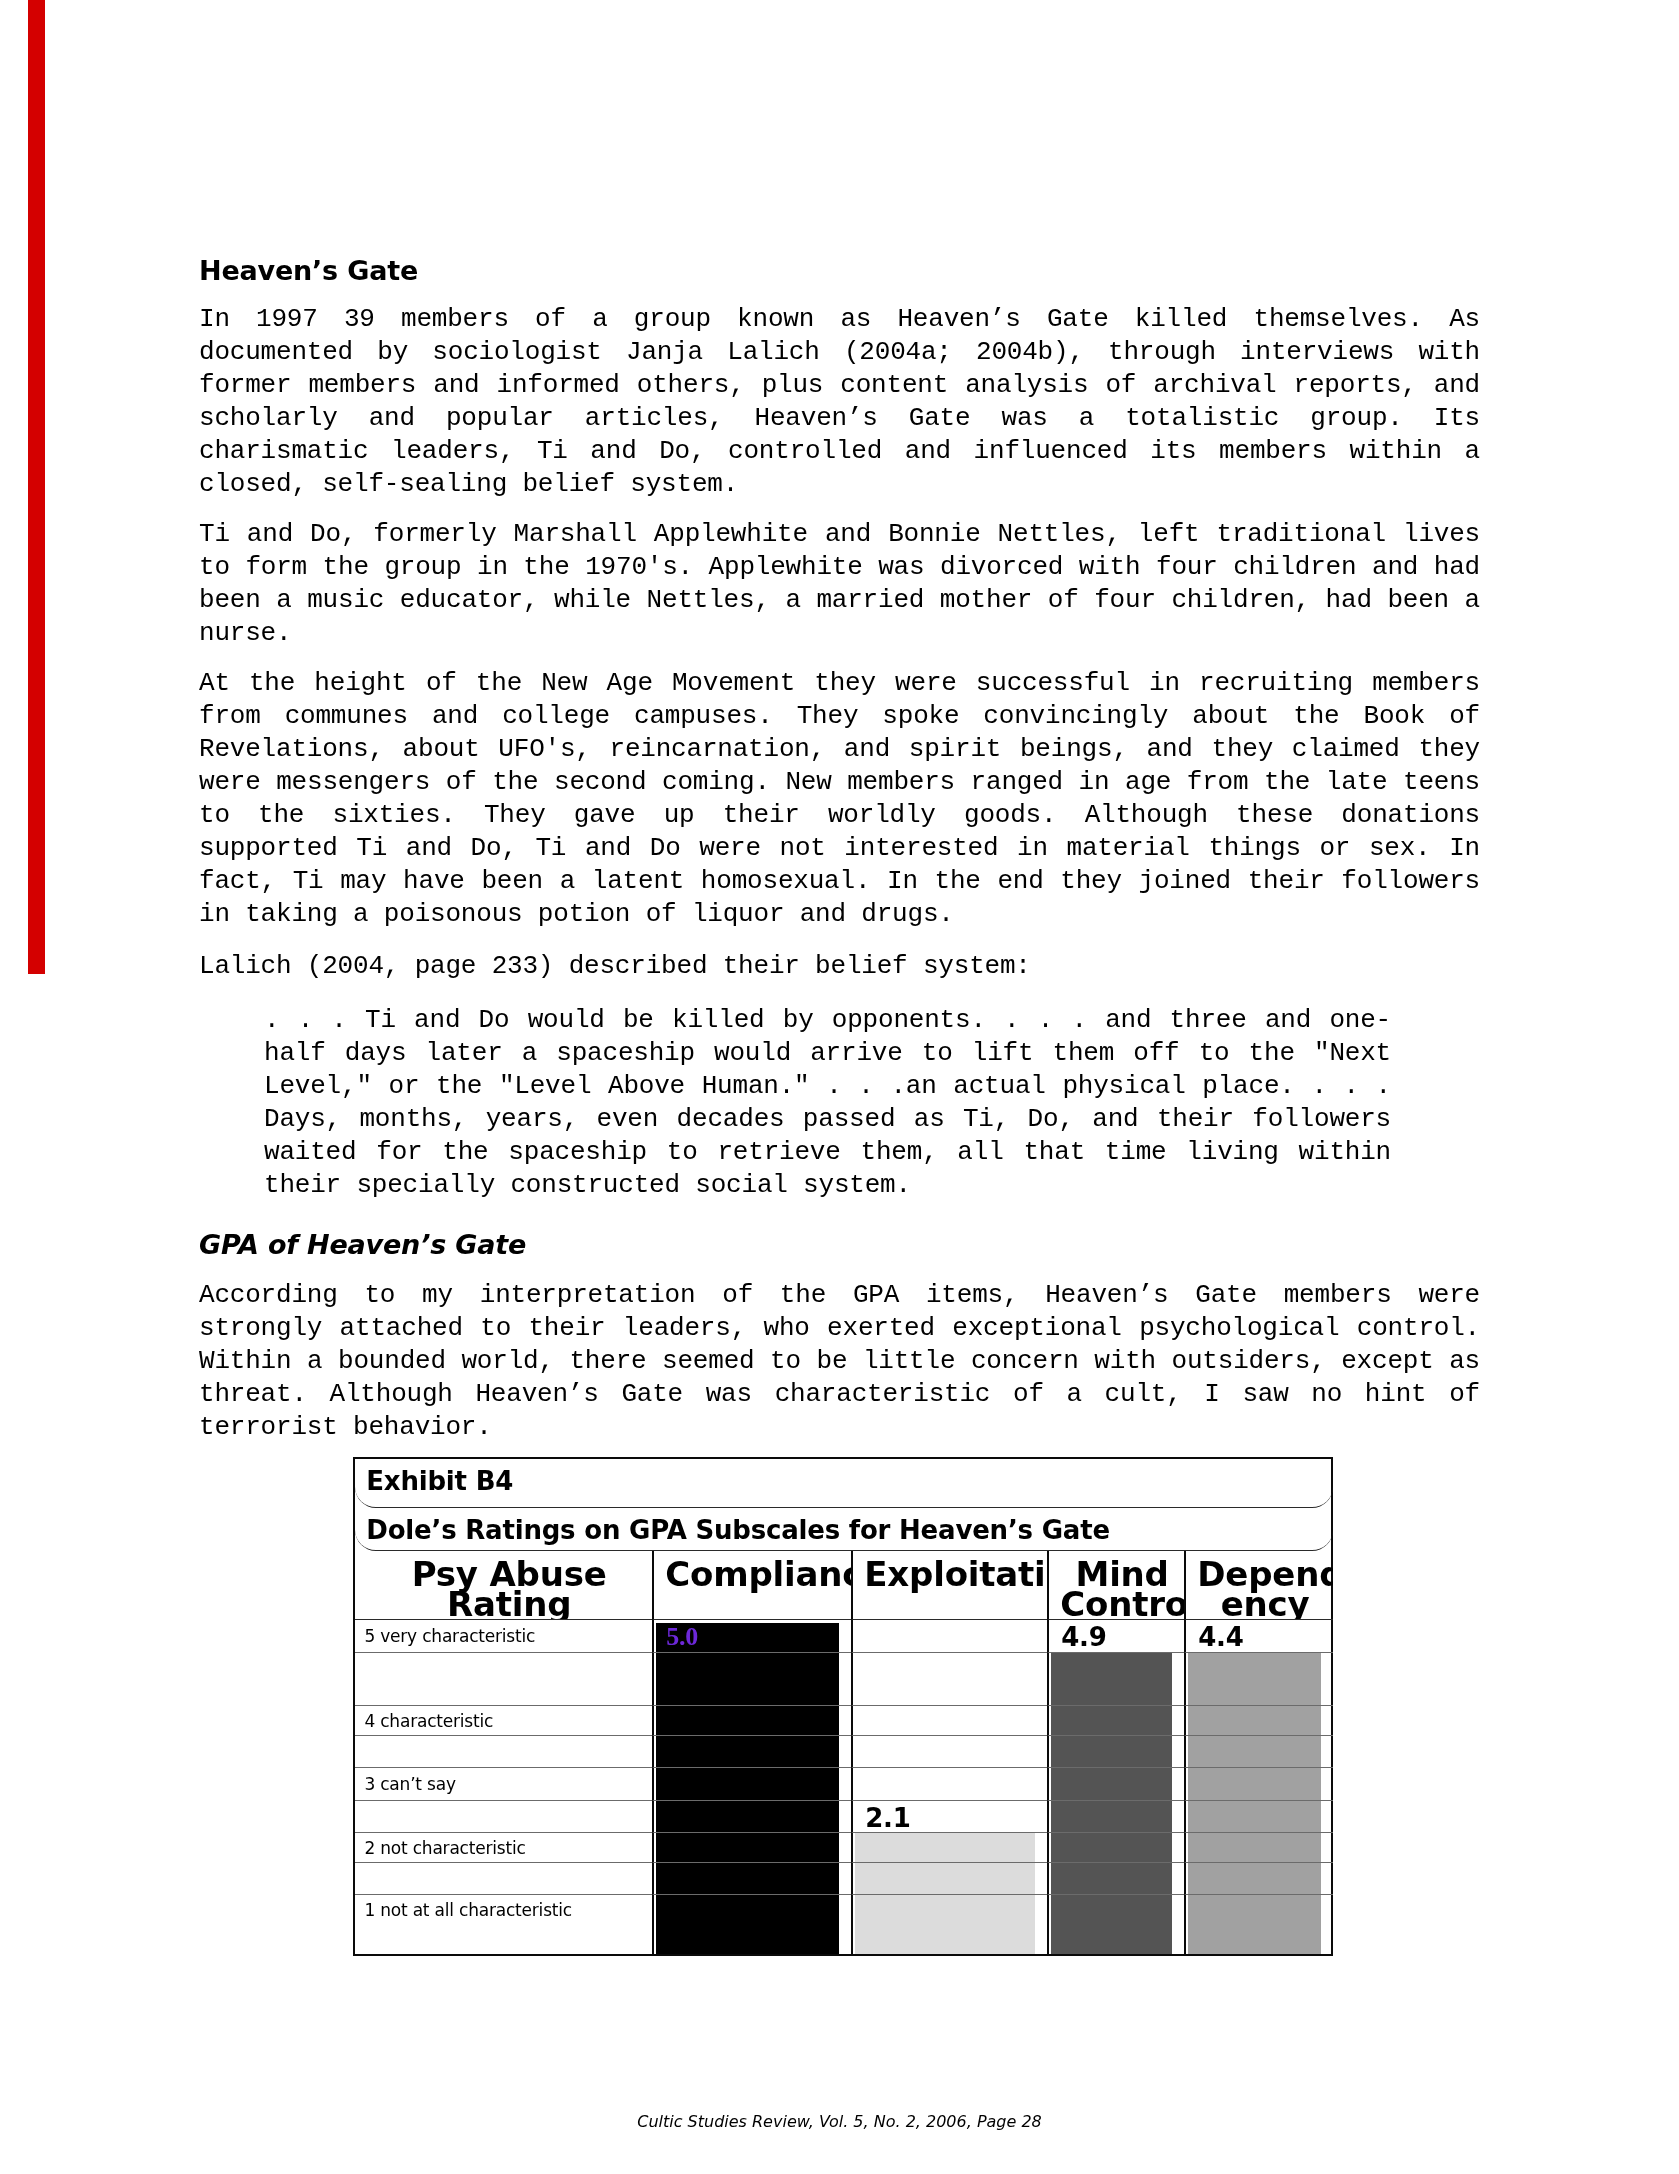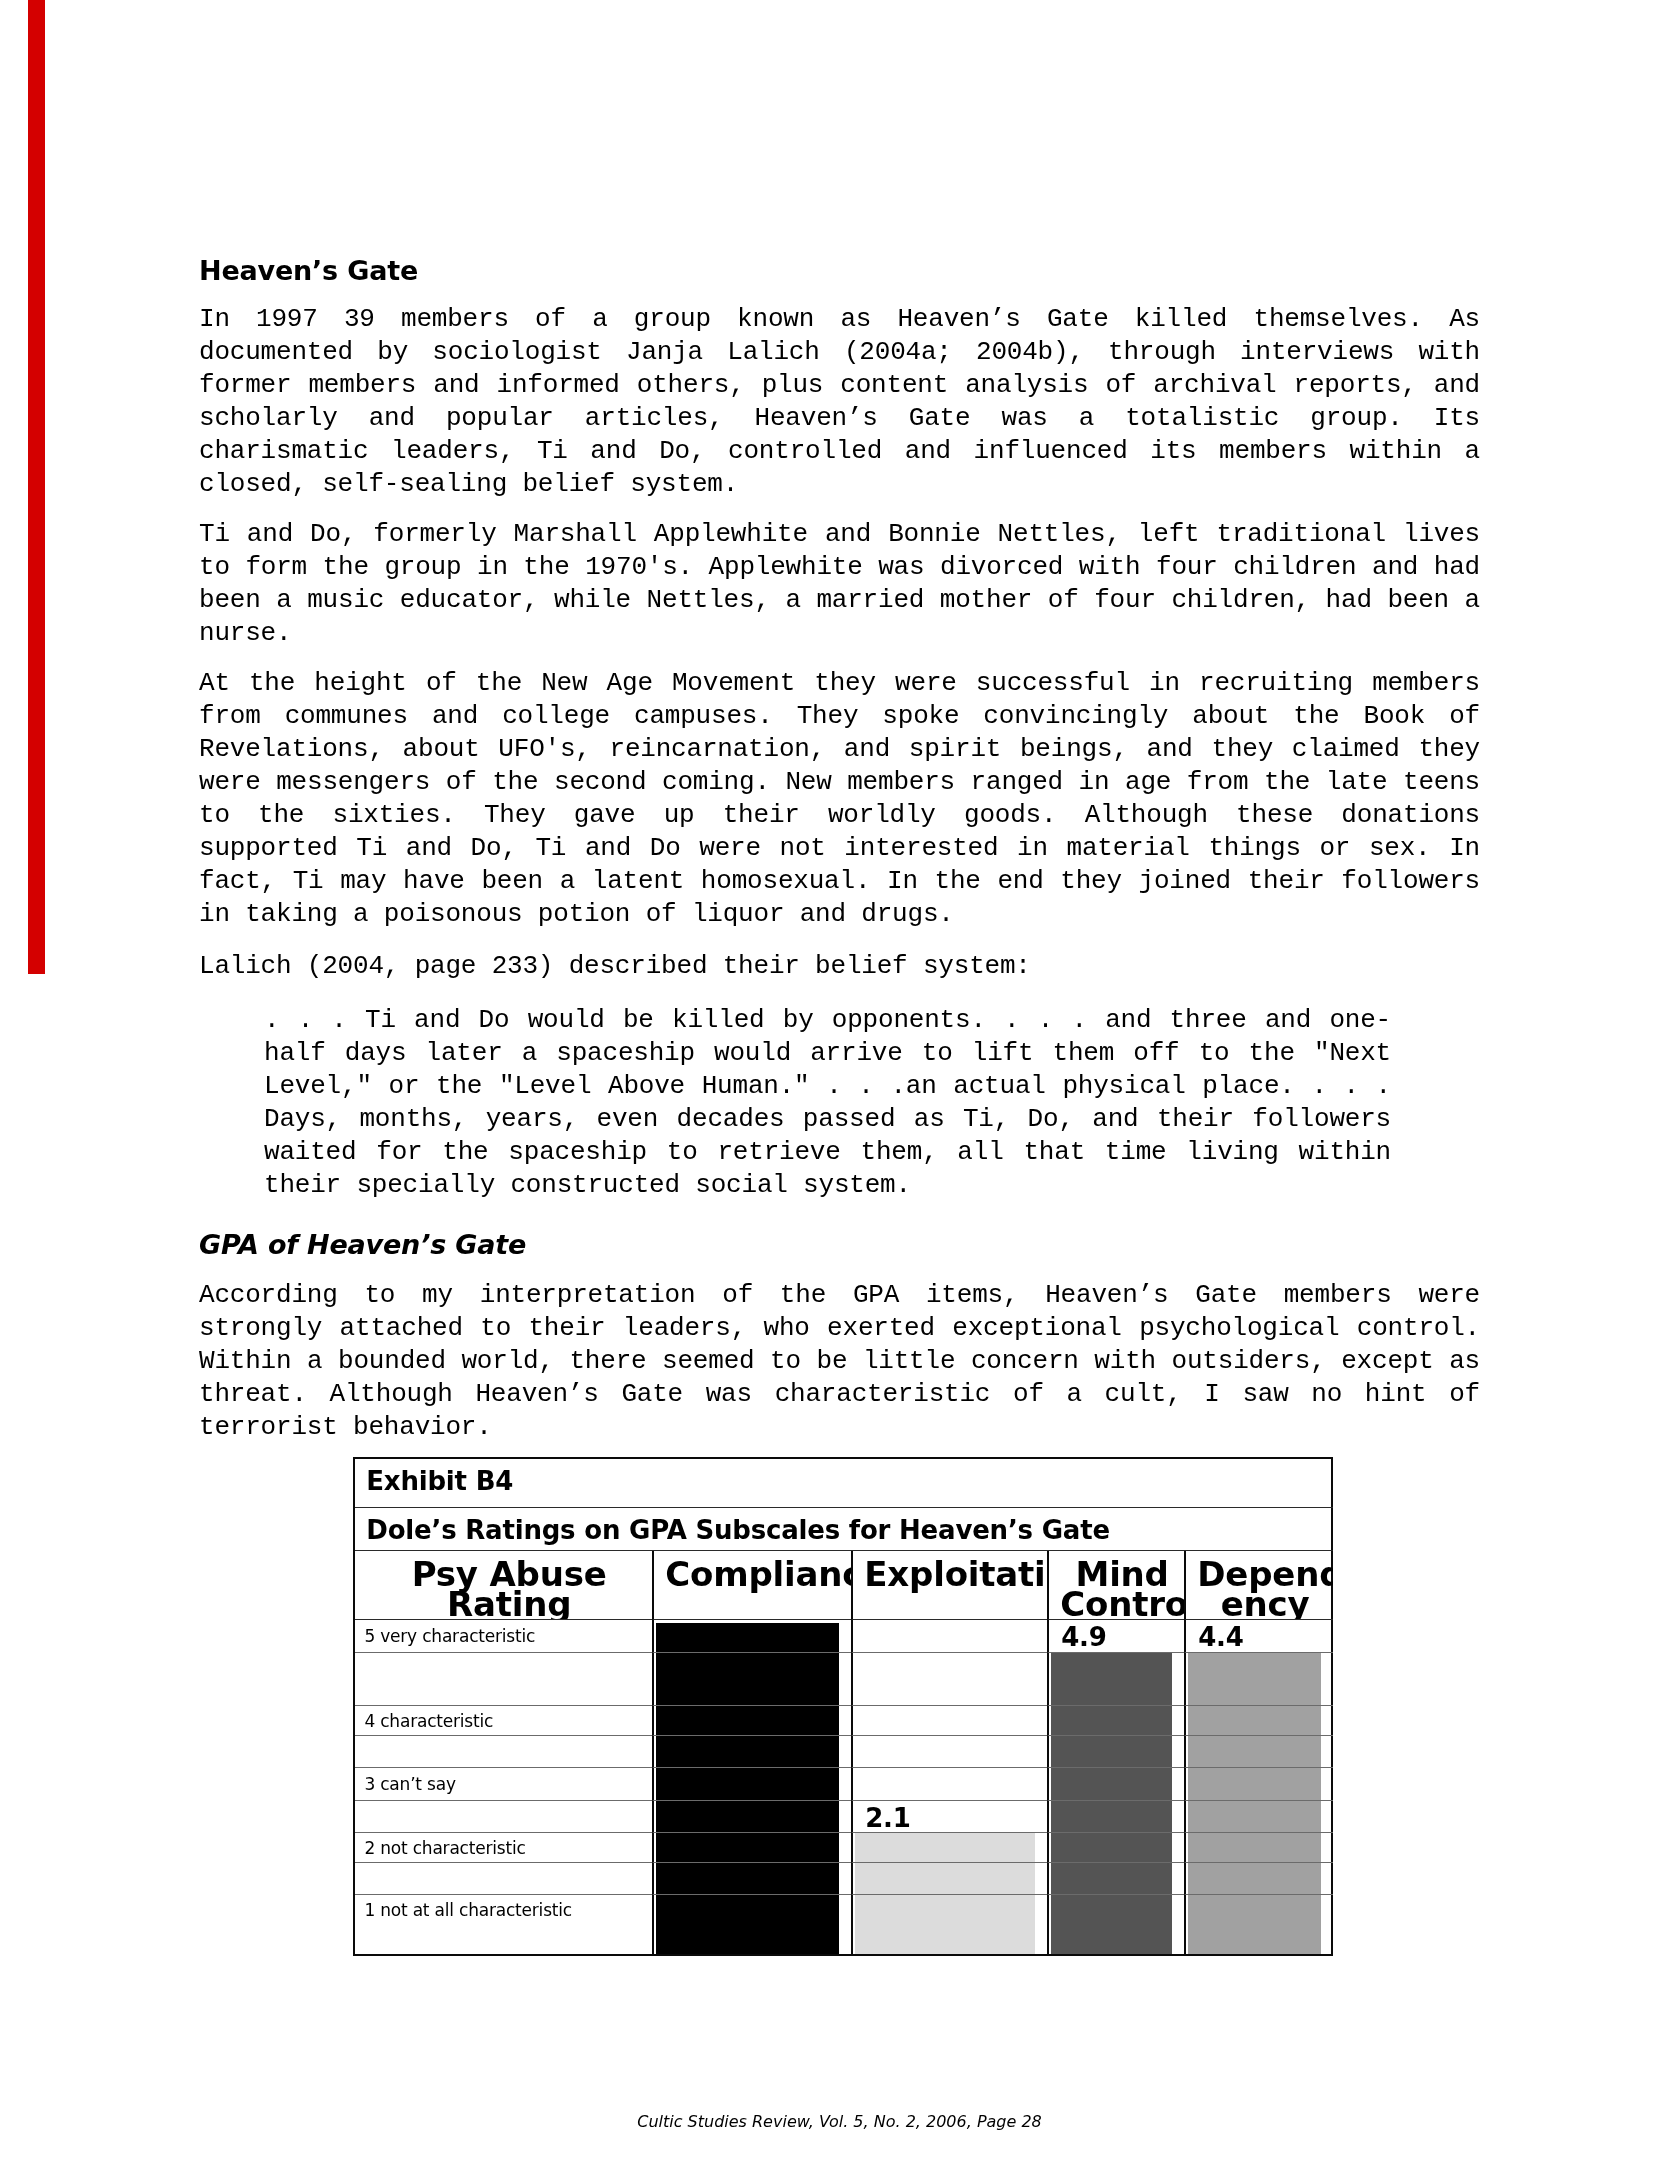--- a/index.html
+++ b/index.html
@@ -54,21 +54,21 @@
     width:976px;
     display:grid;
     grid-template-columns:297px 199px 196px 137px 149px;
     grid-template-rows:49px 43px 69px 32px 53px 30px 32px 33px 32px 30px 32px 60px;
     border:2.8px solid #0a0a0a;
     box-sizing:content-box;
     font-size:25.4px;
     line-height:30px;
   }
   .exhibit > div{box-sizing:border-box;position:relative;overflow:hidden;}
-  .span-all{grid-column:1 / span 5;}
+  .span-all{grid-column:1 / span 5;border-radius:21px;}
   .tbl-title,.tbl-subtitle{
     font-weight:bold;font-size:26px;
     padding:6.6px 0 0 11.3px;
     border-bottom:1.9px solid #2a2a2a;
   }
   .colhead{
     font-weight:bold;font-size:34px;
     padding:7.5px 0 0 11.3px;
     border-bottom:1.9px solid #2a2a2a;
     white-space:pre-line;
@@ -84,21 +84,21 @@
   }
   .lbl.justify{display:block;text-align:justify;padding-top:0;}
   .fill{position:absolute;top:0;bottom:0;left:1.9px;right:12.2px;}
   .fill.top-inset{top:2.8px;}
   .val{
     position:relative;z-index:2;
     font-weight:bold;font-size:26px;
     padding-left:12.2px;
     display:inline-block;margin-top:1.9px;
   }
-  .val.white{color:#000000;font-family:Liberation Serif, serif;}
+  .val.white{color:#6d28d9;font-family:Liberation Serif, serif;}
   .footer{
     margin-top:149px;
     text-align:center;
     font-style:italic;
     font-size:16px;
     letter-spacing:0;
   }
 </style>
 </head>
 <body>

